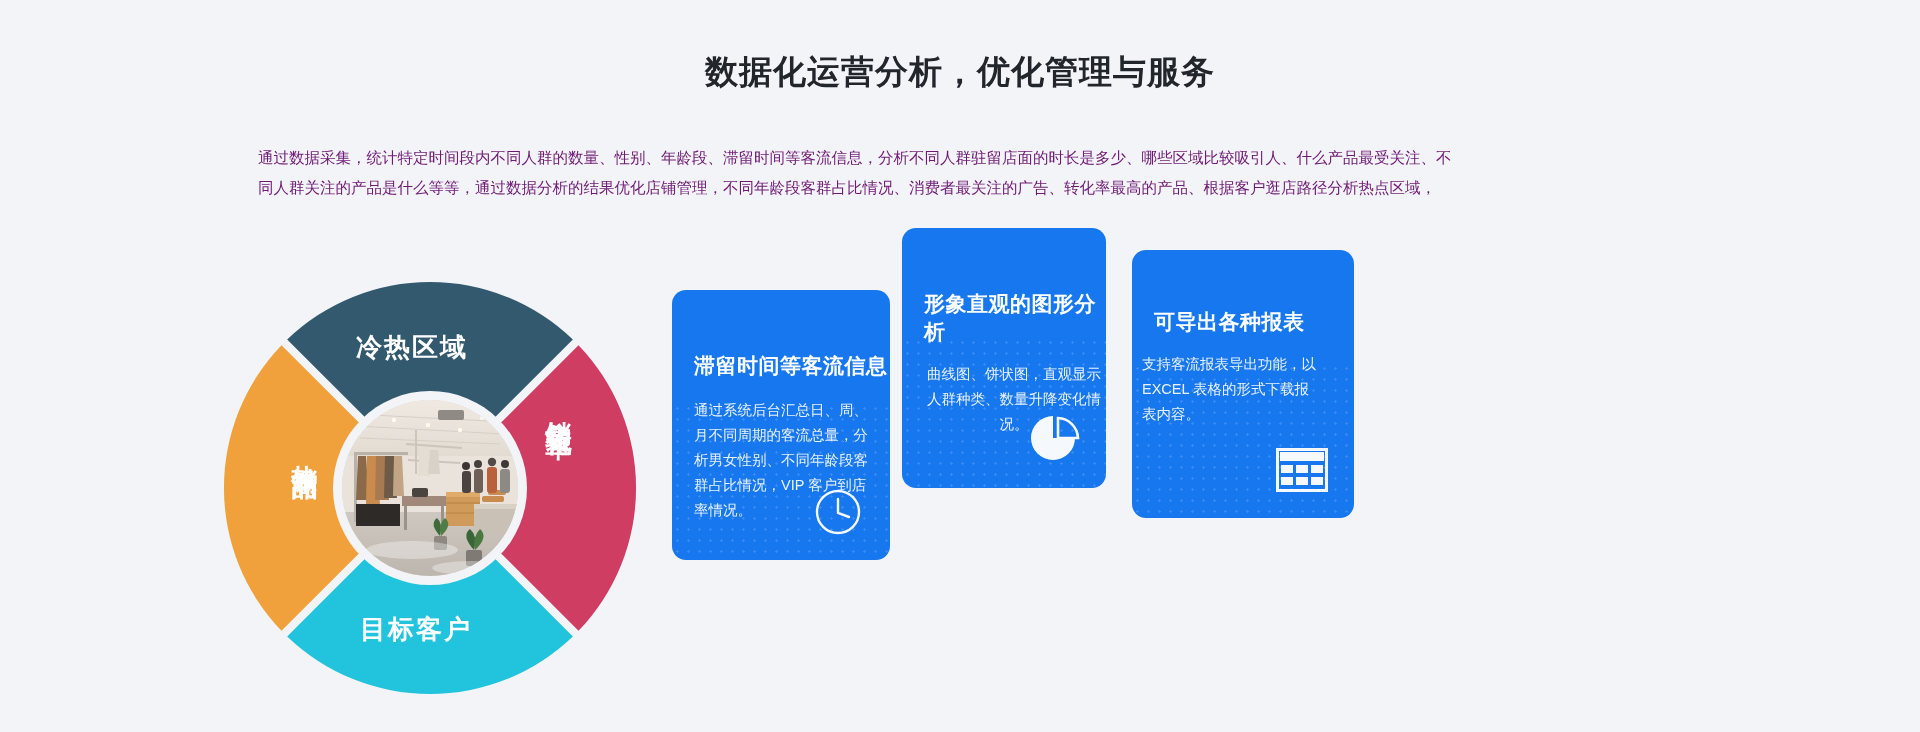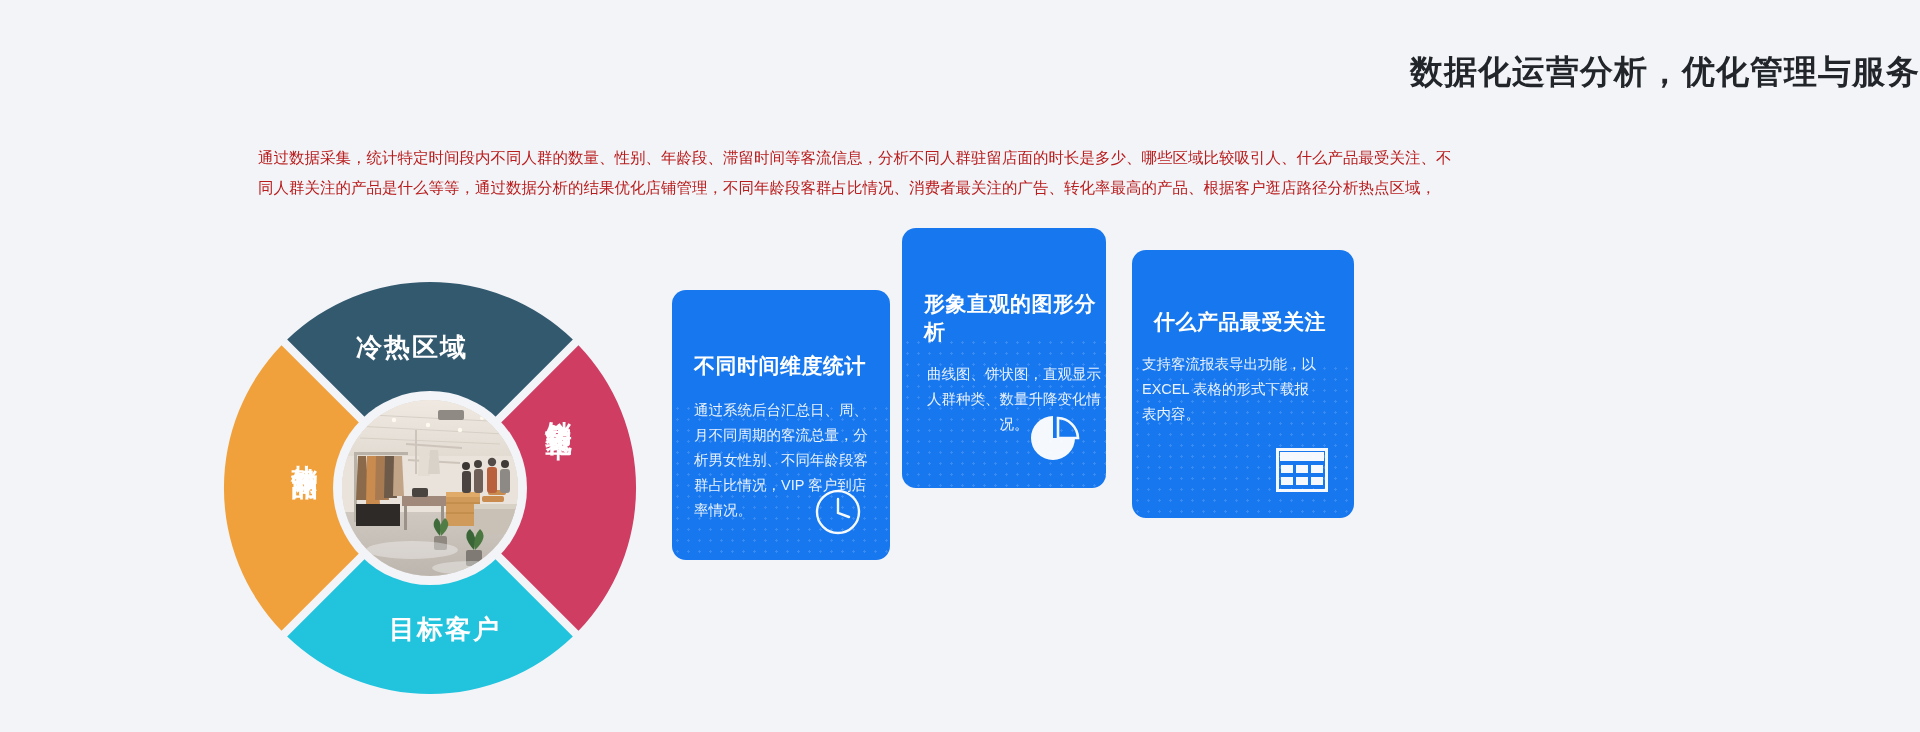--- a/index.html
+++ b/index.html
@@ -7,27 +7,27 @@
     width: 1920px; height: 732px;
     background: #f2f4f8;
     font-family: "Liberation Sans", "DejaVu Sans", sans-serif;
     overflow: hidden;
   }
   #stage { position: relative; width: 1920px; height: 732px; }
 
   
   .page-title {
     position: absolute; left: 0; top: 50px; width: 1920px;
-    text-align: right;
+    text-align: center;
     font-size: 33px; font-weight: bold; color: #22252a;
     letter-spacing: 1px;
   }
   .intro {
     position: absolute; left: 258px; top: 143px; width: 1415px;
-    font-size: 15.5px; line-height: 30px; color: #b91c1c;
+    font-size: 15.5px; line-height: 30px; color: #701a75;
     text-align: left;
   }
   .intro span { display: block; white-space: nowrap; }
 
   
   .donut-wrap {
     position: absolute; left: 220px; top: 278px;
     width: 420px; height: 420px;
   }
   .donut-svg { position: absolute; left: 0; top: 0; }
@@ -54,21 +54,21 @@
     text-orientation: upright;
     letter-spacing: 3px;
   }
   
   .lbl-top   { left: 136px; top: 52px; }
   
   .lbl-right { left: 322px; top: 122px; }
   
   .lbl-left  { left: 68px;  top: 166px; }
   
-  .lbl-bottom{ left: 140px; top: 334px; margin-left: 29px; }
+  .lbl-bottom{ left: 140px; top: 334px; }
 
   
   .card {
     position: absolute;
     border-radius: 14px;
     background: #1677ee;
     overflow: hidden;
     color: #fff;
   }
   .card .dots {
@@ -232,21 +232,21 @@
     </div>
 
     <div class="seg-label lbl-top">冷热区域</div>
     <div class="seg-label vertical lbl-right">销售转化率</div>
     <div class="seg-label lbl-bottom">目标客户</div>
     <div class="seg-label vertical lbl-left">热销商品</div>
   </div>
 
   <div class="card" id="card-time">
     <div class="dots"></div>
-    <div class="card-title">不同时间维度统计</div>
+    <div class="card-title">滞留时间等客流信息</div>
     <div class="card-body">通过系统后台汇总日、周、月不同周期的客流总量，分析男女性别、不同年龄段客群占比情况，VIP 客户到店率情况。</div>
     <div class="card-icon">
       <svg width="52" height="52" viewBox="0 0 52 52" fill="none" stroke="#ffffff" stroke-width="2.4">
         <circle cx="26" cy="26" r="21"></circle>
         <path d="M26 13 L26 27 L37 31" stroke-linecap="round"></path>
       </svg>
     </div>
   </div>
 
   <div class="card" id="card-chart">
@@ -256,21 +256,21 @@
     <div class="card-icon">
       <svg width="54" height="52" viewBox="0 0 54 52">
         <path d="M25 4 A22 22 0 1 0 47 26 L25 26 Z" fill="#ffffff"></path>
         <path d="M30 6 A21 21 0 0 1 50 26 L30 26 Z" fill="none" stroke="#ffffff" stroke-width="2.6"></path>
       </svg>
     </div>
   </div>
 
   <div class="card" id="card-report">
     <div class="dots"></div>
-    <div class="card-title">什么产品最受关注</div>
+    <div class="card-title">可导出各种报表</div>
     <div class="card-body">支持客流报表导出功能，以 EXCEL 表格的形式下载报表内容。</div>
     <div class="card-icon">
       <svg width="52" height="44" viewBox="0 0 52 44">
         <rect x="1.5" y="1.5" width="49" height="41" fill="none" stroke="#ffffff" stroke-width="3"></rect>
         <rect x="4" y="4" width="44" height="9" fill="#ffffff"></rect>
         <g fill="#ffffff">
           <rect x="5" y="17" width="12" height="8"></rect>
           <rect x="20" y="17" width="12" height="8"></rect>
           <rect x="35" y="17" width="12" height="8"></rect>
           <rect x="5" y="29" width="12" height="8"></rect>

